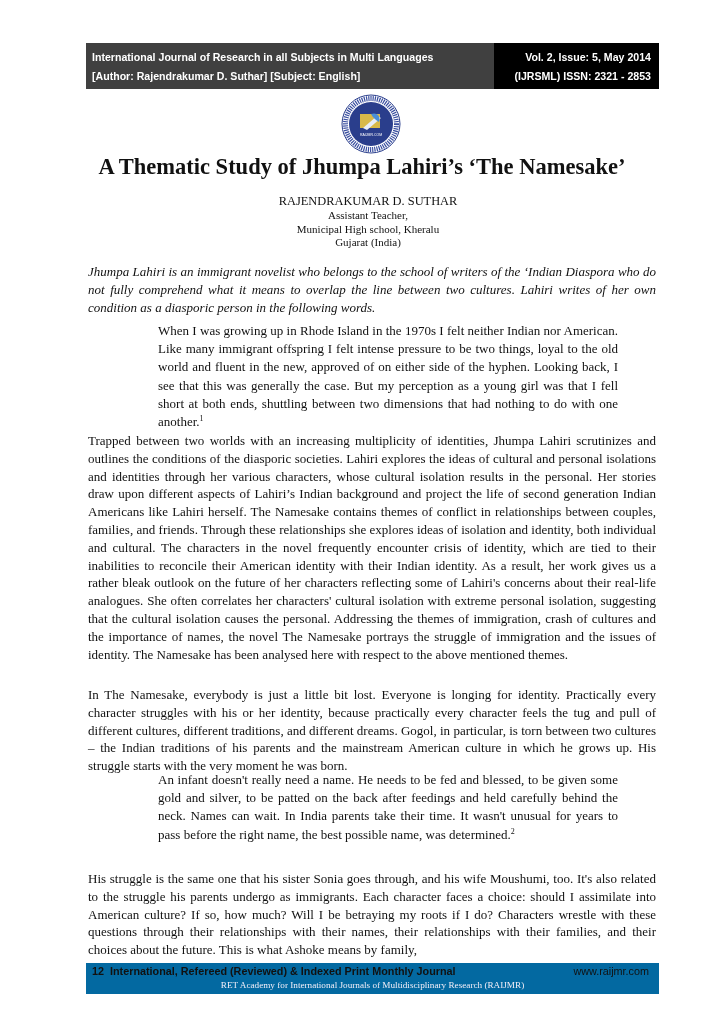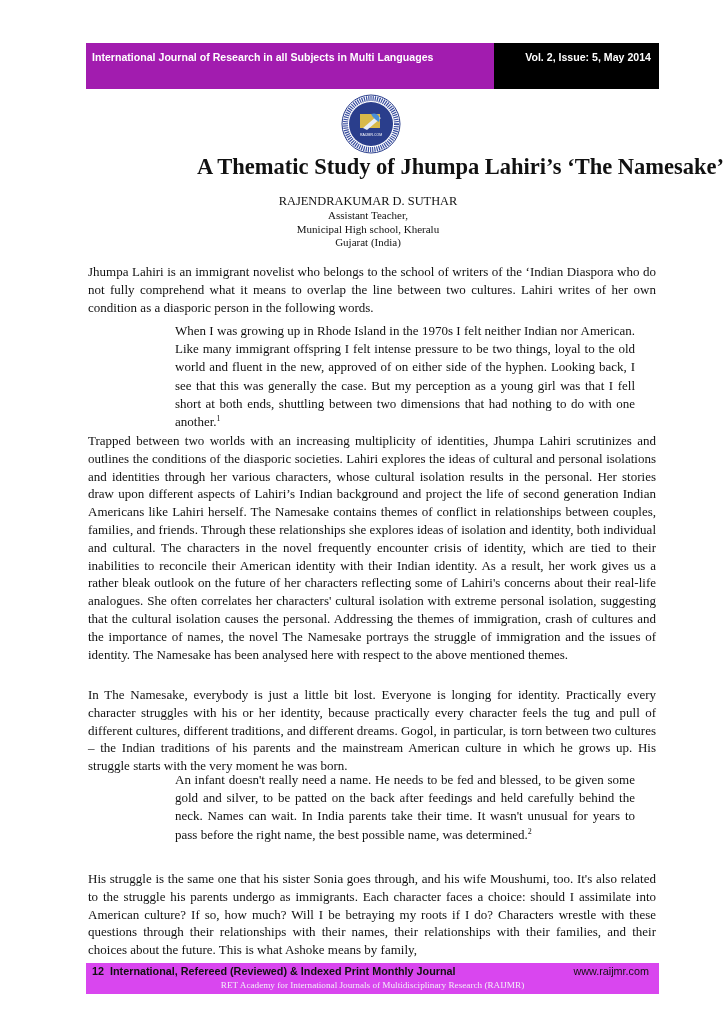--- a/index.html
+++ b/index.html
@@ -1,42 +1,44 @@
 <!DOCTYPE html>
 <html><head>
 <meta charset="utf-8">
 <style>
   html, body { margin: 0; padding: 0; background: #ffffff; }
   body { width: 724px; height: 1024px; position: relative; overflow: hidden; font-family: "Liberation Serif", serif; color: #111; }
   .hdr { position: absolute; top: 43px; left: 86px; width: 573px; height: 46px; display: flex; }
-  .hdr-left { background: #a21caf; width: 408px; color: #fff; font-family: "Liberation Sans", sans-serif; font-weight: bold; font-size: 10.6px; padding: 5px 16px 0 6px; box-sizing: border-box; }
+  .hdr-left { background: #404040; width: 408px; color: #fff; font-family: "Liberation Sans", sans-serif; font-weight: bold; font-size: 10.6px; padding: 5px 16px 0 6px; box-sizing: border-box; }
   .hdr-left div, .hdr-right div { height: 19px; line-height: 19px; white-space: nowrap; }
   .hdr-right { background: #000; flex: 1; color: #fff; font-family: "Liberation Sans", sans-serif; font-weight: bold; font-size: 10.6px; padding: 5px 8px 0 0; box-sizing: border-box; text-align: right; }
   .logo { position: absolute; left: 341px; top: 94px; width: 60px; height: 60px; }
-  .title { position: absolute; top: 154px; left: 0; width: 724px; text-align: right; font-size: 22.5px; font-weight: bold; white-space: nowrap; font-family: Liberation Serif, serif; }
+  .title { position: absolute; top: 154px; left: 0; width: 724px; text-align: center; font-size: 22.5px; font-weight: bold; white-space: nowrap; font-family: Liberation Serif, serif; }
   .author { position: absolute; top: 194px; left: 0; width: 724px; text-align: center; font-size: 12.2px; line-height: 14px; margin-left: 6px; }
   .author .nm { font-size: 12.4px; margin-bottom: 1px; }
   .author .sub { font-size: 11px; line-height: 13.5px; }
   .p { position: absolute; left: 88px; width: 568px; font-size: 13px; line-height: 17.8px; text-align: justify; }
-  .q { position: absolute; left: 175px; width: 460px; font-size: 13px; line-height: 18.2px; text-align: justify; }
+  .q { position: absolute; left: 158px; width: 460px; font-size: 13px; line-height: 18.2px; text-align: justify; }
   sup { font-size: 8px; line-height: 0; }
-  .ftr { position: absolute; top: 963px; left: 86px; width: 573px; height: 31px; background: #d946ef; }
+  .ftr { position: absolute; top: 963px; left: 86px; width: 573px; height: 31px; background: #0369a1; }
   .ftr-l { position: absolute; left: 6px; top: 2px; font-family: "Liberation Sans", sans-serif; font-weight: bold; font-size: 10.8px; color: #111; white-space: nowrap; }
   .ftr-r { position: absolute; right: 10px; top: 2px; font-family: "Liberation Sans", sans-serif; font-weight: normal; font-size: 10.8px; color: #111; white-space: nowrap; }
   .ftr-c { position: absolute; left: 0; width: 100%; top: 17px; text-align: center; font-family: "Liberation Serif", serif; font-weight: normal; font-size: 9.2px; color: #f2eef8; white-space: nowrap; }
 </style>
 </head>
 <body>
 
 <div class="hdr">
   <div class="hdr-left">
     <div>International Journal of Research in all Subjects in Multi Languages</div>
+    <div>[Author: Rajendrakumar D. Suthar] [Subject: English]</div>
   </div>
   <div class="hdr-right">
     <div>Vol. 2, Issue: 5, May 2014</div>
+    <div>(IJRSML)  ISSN: 2321 - 2853</div>
   </div>
 </div>
 
 <div class="logo">
   <svg width="60" height="60" viewBox="0 0 60 60">
     <circle cx="30" cy="30" r="29" fill="#fff" stroke="#2a3e8c" stroke-width="1"></circle>
     <circle cx="30" cy="30" r="22" fill="#2a3e8c"></circle>
     <circle cx="30" cy="30" r="25.5" fill="none" stroke="#3a4fa0" stroke-width="5" stroke-dasharray="1.2 1"></circle>
     <rect x="19" y="20" width="20" height="14" fill="#d8b94a"></rect>
     <path d="M22 34 L36 22 L40 24 L26 36 Z" fill="#e8eef8"></path>
@@ -48,21 +50,21 @@
 
 <div class="title">A Thematic Study of Jhumpa Lahiri’s ‘The Namesake’</div>
 
 <div class="author">
   <div class="nm">RAJENDRAKUMAR D. SUTHAR</div>
   <div class="sub">Assistant Teacher,</div>
   <div class="sub">Municipal High school, Kheralu</div>
   <div class="sub">Gujarat (India)</div>
 </div>
 
-<div class="p" style="top:263px;">Jhumpa Lahiri is an immigrant novelist who belongs to the school of writers of the ‘Indian Diaspora who do not fully comprehend what it means to overlap the line between two cultures. Lahiri writes of her own condition as a diasporic person in the following words.</div>
+<div class="p" style="top:263px;font-style:italic;">Jhumpa Lahiri is an immigrant novelist who belongs to the school of writers of the ‘Indian Diaspora who do not fully comprehend what it means to overlap the line between two cultures. Lahiri writes of her own condition as a diasporic person in the following words.</div>
 
 <div class="q" style="top:322px;"><span>When I was growing up in Rhode Island in the 1970s I felt neither Indian nor American. Like many immigrant offspring I felt intense pressure to be two things, loyal to the old world and fluent in the new, approved of on either side of the hyphen. Looking back, I see that this was generally the case. But my perception as a young girl was that I fell short at both ends, shuttling between two dimensions that had nothing to do with one another.</span><sup>1</sup></div>
 
 <div class="p" style="top:432px;">Trapped between two worlds with an increasing multiplicity of identities, Jhumpa Lahiri scrutinizes and outlines the conditions of the diasporic societies. Lahiri explores the ideas of cultural and personal isolations and identities through her various characters, whose cultural isolation results in the personal. Her stories draw upon different aspects of Lahiri’s Indian background and project the life of second generation Indian Americans like Lahiri herself. The Namesake contains themes of conflict in relationships between couples, families, and friends. Through these relationships she explores ideas of isolation and identity, both individual and cultural. The characters in the novel frequently encounter crisis of identity, which are tied to their inabilities to reconcile their American identity with their Indian identity. As a result, her work gives us a rather bleak outlook on the future of her characters reflecting some of Lahiri's concerns about their real-life analogues. She often correlates her characters' cultural isolation with extreme personal isolation, suggesting that the cultural isolation causes the personal. Addressing the themes of immigration, crash of cultures and the importance of names, the novel The Namesake portrays the struggle of immigration and the issues of identity. The Namesake has been analysed here with respect to the above mentioned themes.</div>
 
 <div class="p" style="top:686px;">In The Namesake, everybody is just a little bit lost. Everyone is longing for identity. Practically every character struggles with his or her identity, because practically every character feels the tug and pull of different cultures, different traditions, and different dreams. Gogol, in particular, is torn between two cultures – the Indian traditions of his parents and the mainstream American culture in which he grows up. His struggle starts with the very moment he was born.</div>
 
 <div class="q" style="top:771px;"><span>An infant doesn't really need a name. He needs to be fed and blessed, to be given some gold and silver, to be patted on the back after feedings and held carefully behind the neck. Names can wait. In India parents take their time. It wasn't unusual for years to pass before the right name, the best possible name, was determined.</span><sup>2</sup></div>
 
 <div class="p" style="top:870px;">His struggle is the same one that his sister Sonia goes through, and his wife Moushumi, too. It's also related to the struggle his parents undergo as immigrants. Each character faces a choice: should I assimilate into American culture? If so, how much? Will I be betraying my roots if I do? Characters wrestle with these questions through their relationships with their names, their relationships with their families, and their choices about the future. This is what Ashoke means by family,</div>

